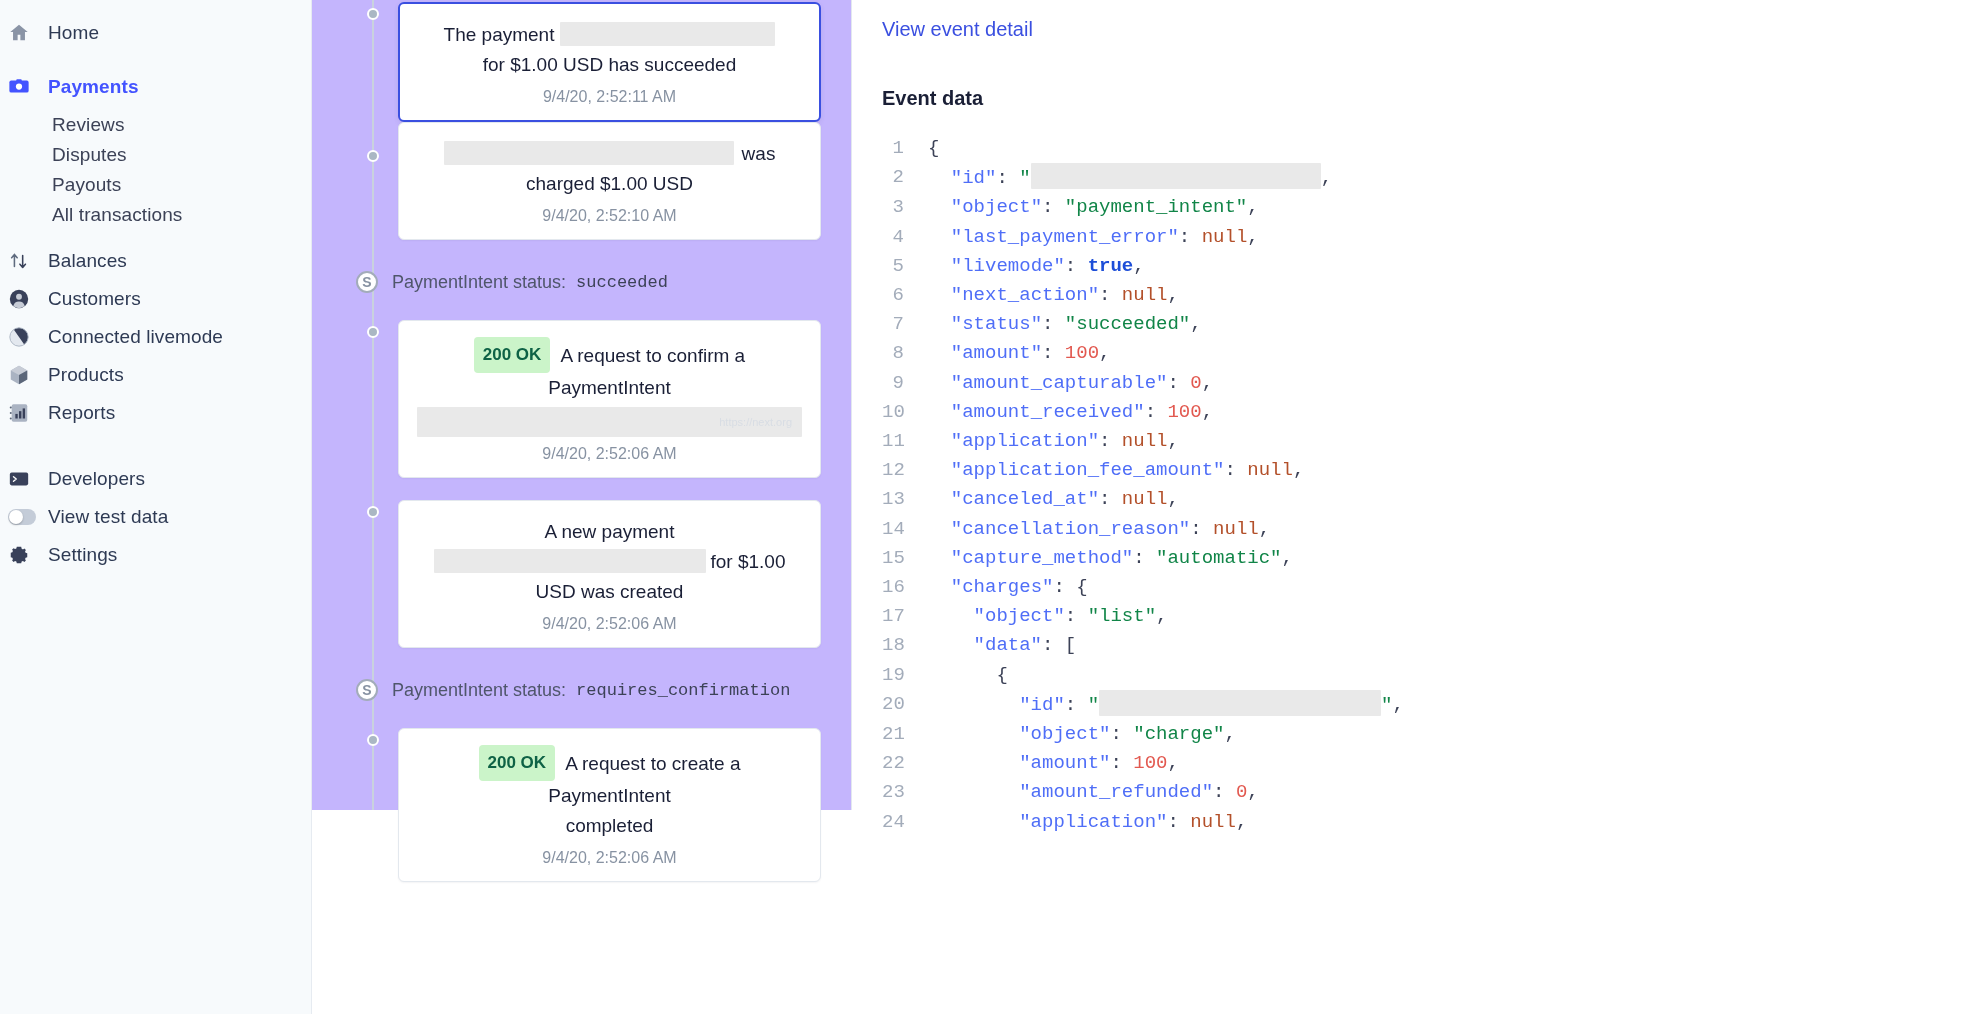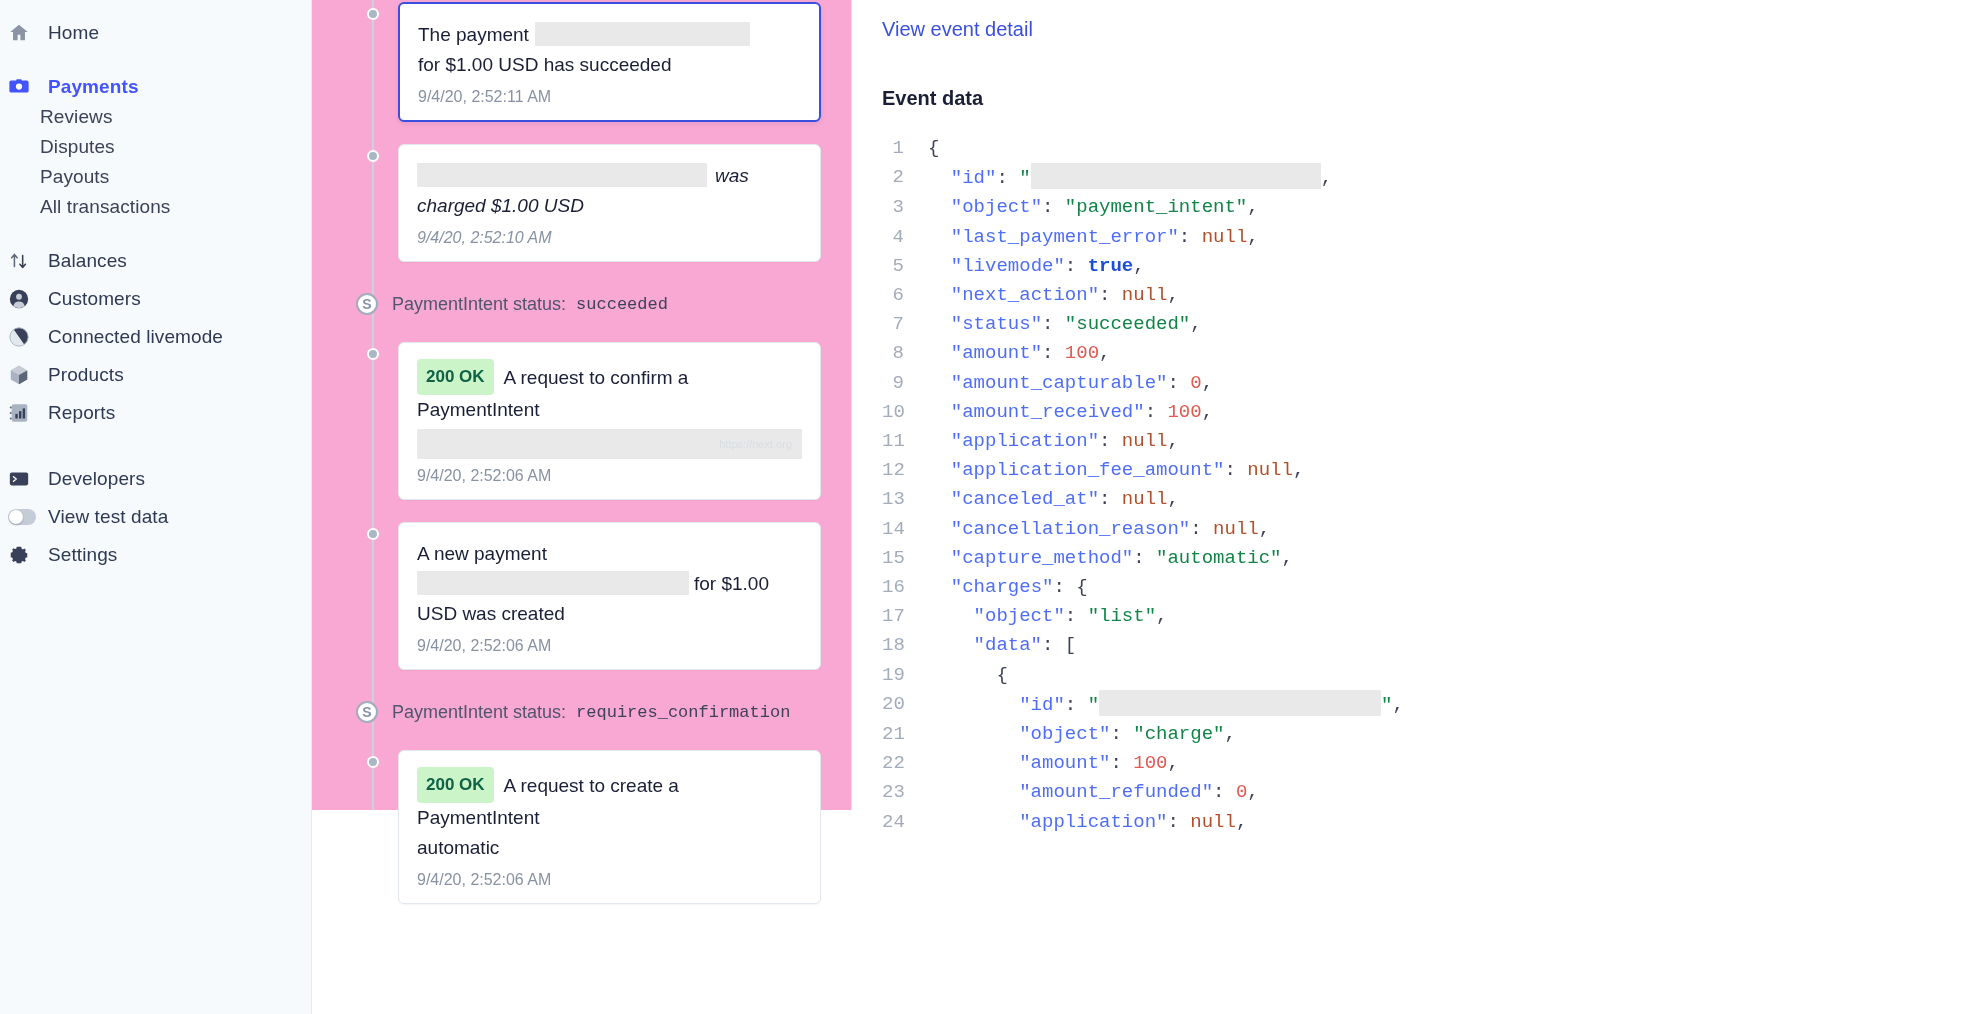--- a/index.html
+++ b/index.html
@@ -33,23 +33,23 @@
     margin-right: 10px;
   }
   .nav-label {
     font-size: 19px;
     color: #2e3a54;
     letter-spacing: 0.1px;
     line-height: 22px;
   }
   .nav-item.active .nav-label { color: #4353ff; font-weight: bold; }
   .sub-item {
-    display: flex; align-items: flex-start;
+    display: flex; align-items: flex-end;
     height: 30px;
-    padding-left: 40px;
+    padding-left: 52px;
   }
   .sub-item .nav-label { font-size: 19px; color: #3c4257; }
   .group-gap { height: 16px; }
   .group-gap-lg { height: 28px; }
 
   
   .toggle {
     width: 28px; height: 16px; border-radius: 9px;
     background: #c4ccd8; position: relative; display: inline-block;
   }
@@ -58,22 +58,23 @@
     width: 14px; height: 14px; border-radius: 50%;
     background: #ffffff;
     box-shadow: 0 1px 2px rgba(0,0,0,.25);
   }
 
   
   .timeline-col {
     width: 540px; min-width: 540px;
     height: 810px;
     position: relative;
-    background: #f9a8d4;
+    background: #c4b5fd;
     border-right: 1px solid #e3e8ee;
+    text-align: center;
   }
   .rail {
     position: absolute;
     left: 60px; top: 0; bottom: 0;
     width: 2px; background: #c9d2de;
   }
   .tl-items { position: relative; padding-top: 0px; }
   .tl-row { position: relative; }
   .dot {
     position: absolute;
@@ -349,21 +350,21 @@
         <span class="dot" style="top:8px;"></span>
         <div class="card selected">
           <div class="card-text">
             <span>The payment</span><span class="redact" style="width:215px;margin-left:6px;"></span>
           </div>
           <div class="card-text">for $1.00 USD has succeeded</div>
           <div class="card-time">9/4/20, 2:52:11 AM</div>
         </div>
       </div>
 
-      <div class="tl-row" style="padding-top:22px;font-style:italic;">
+      <div class="tl-row" style="">
         <span class="dot" style="top:28px;"></span>
         <div class="card">
           <div class="card-text">
             <span class="redact" style="width:290px;"></span><span style="margin-left:8px;">was</span>
           </div>
           <div class="card-text">charged $1.00 USD</div>
           <div class="card-time">9/4/20, 2:52:10 AM</div>
         </div>
       </div>
 
@@ -408,21 +409,21 @@
           <span class="status-value">requires_confirmation</span>
         </div>
       </div>
 
       <div class="tl-row" style="padding-top:22px;">
         <span class="dot" style="top:28px;"></span>
         <div class="card">
           <div class="card-text">
             <span class="badge-ok">200 OK</span><span>A request to create a PaymentIntent</span>
           </div>
-          <div class="card-text">automatic</div>
+          <div class="card-text">completed</div>
           <div class="card-time">9/4/20, 2:52:06 AM</div>
         </div>
       </div>
 
     </div>
   </section>
 
   <section class="event-col">
     <a class="link-detail">View event detail</a>
     <div class="event-title">Event data</div>

